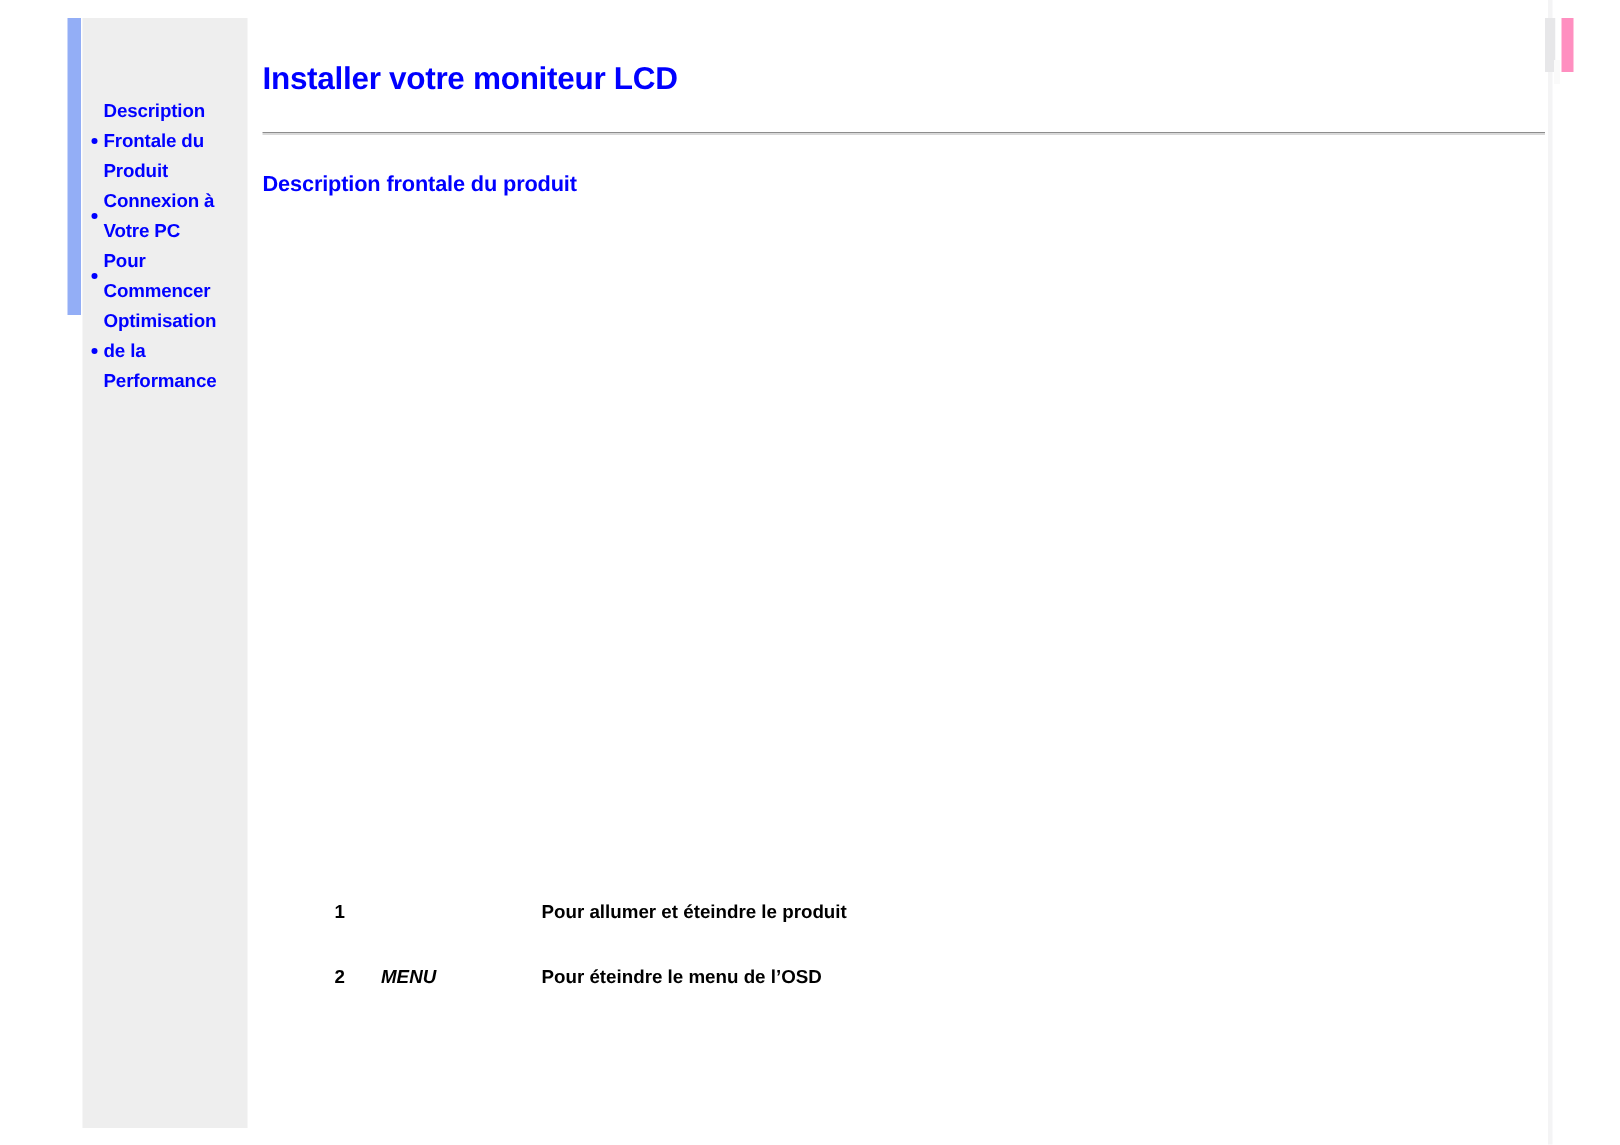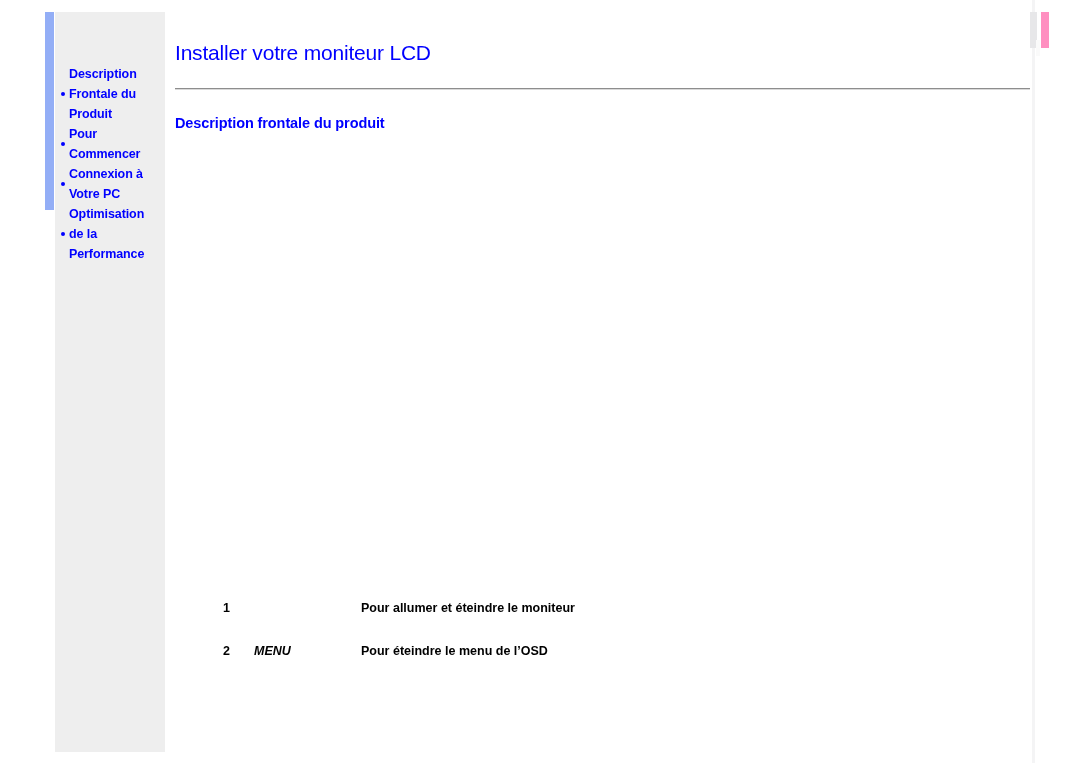--- a/index.html
+++ b/index.html
@@ -119,21 +119,21 @@
     left: 175px;
     top: 0;
     width: 858px;
     height: 763px;
   }
   .page-title {
     margin: 0;
     padding-top: 40px;
     color: #0000ff;
     font-size: 21px;
-    font-weight: normal;
+    font-weight: bold;
     letter-spacing: -0.2px;
     line-height: 26px;
   }
   .title-rule {
     margin-top: 22px;
     width: 855px;
     height: 2px;
     background: linear-gradient(to bottom, #8d8d8d 0 1px, #d9d9d9 1px 2px);
   }
   .section-heading {
@@ -187,25 +187,25 @@
   <div class="sidebar-accent-bar"></div>
 
   <div class="sidebar">
     <ul class="sidebar-nav">
       <li class="nav-item">
         <span class="nav-bullet"></span>
         <span class="nav-link">Description Frontale du Produit</span>
       </li>
       <li class="nav-item">
         <span class="nav-bullet"></span>
+        <span class="nav-link">Connexion à Votre PC</span>
+      </li>
+      <li class="nav-item">
+        <span class="nav-bullet"></span>
         <span class="nav-link">Pour Commencer</span>
-      </li>
-      <li class="nav-item">
-        <span class="nav-bullet"></span>
-        <span class="nav-link">Connexion à Votre PC</span>
       </li>
       <li class="nav-item">
         <span class="nav-bullet"></span>
         <span class="nav-link">Optimisation de la Performance</span>
       </li>
     </ul>
   </div>
 
   <div class="main">
 
@@ -215,21 +215,21 @@
 
     <h2 class="section-heading">Description frontale du produit</h2>
 
     <div class="product-figure"></div>
 
     <table class="legend-table">
       <tbody>
         <tr>
           <td class="col-index">1</td>
           <td class="col-control"></td>
-          <td class="col-description">Pour allumer et éteindre le moniteur</td>
+          <td class="col-description">Pour allumer et éteindre le produit</td>
         </tr>
         <tr>
           <td class="col-index">2</td>
           <td class="col-control">MENU</td>
           <td class="col-description">Pour éteindre le menu de l’OSD</td>
         </tr>
       </tbody>
     </table>
 
   </div>

